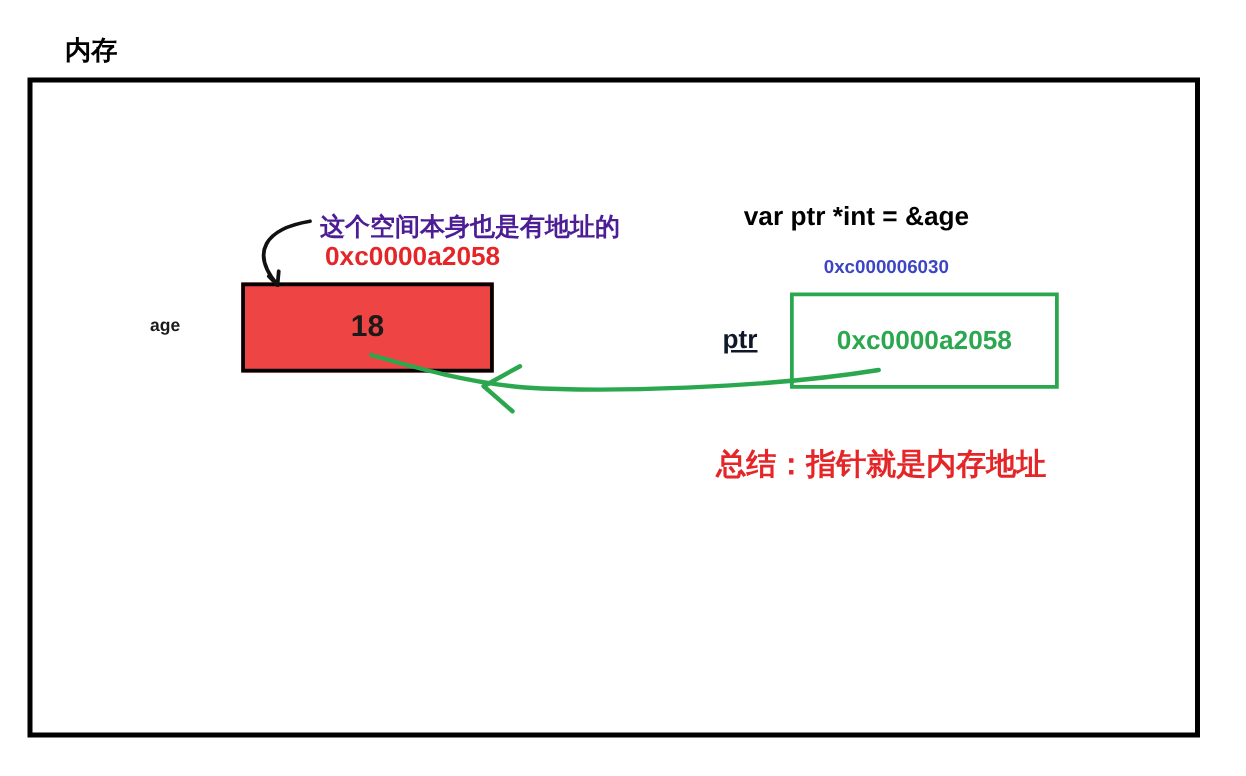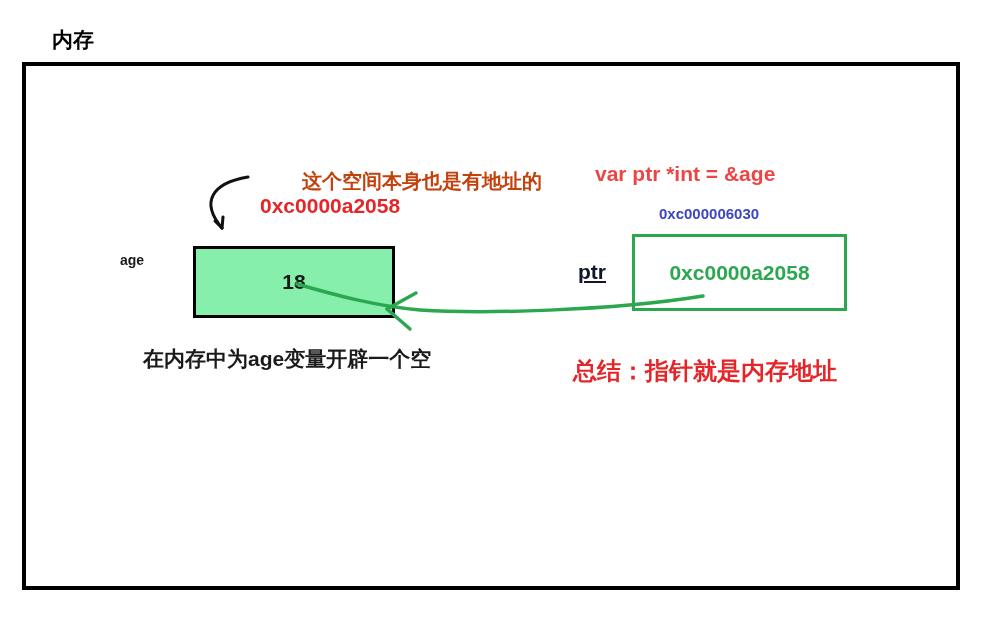--- a/index.html
+++ b/index.html
@@ -12,31 +12,31 @@
     color:#111111;
     overflow:hidden;
   }
   .abs{position:absolute;white-space:nowrap;}
   .page-title{left:52px;top:26px;font-size:21px;color:#000000;}
   .memory-frame{
     position:absolute;left:22px;top:62px;width:930px;height:520px;
     border:4px solid #000000;background:#ffffff;
   }
   .decl-age{left:88px;top:132px;font-size:21px;color:#1a1a1a;}
-  .annotation{left:256px;top:168px;font-size:20px;color:#c2410c;margin-left:46px;}
+  .annotation{left:256px;top:168px;font-size:20px;color:#4c1d95;}
   .annotation-addr{left:260px;top:194px;font-size:21px;color:#e52629;}
   .age-label{left:120px;top:252px;font-size:14px;color:#1a1a1a;}
   .age-box{
     position:absolute;left:193px;top:226px;width:196px;height:66px;
-    border:3px solid #000000;background:#86efac;
+    border:3px solid #000000;background:#ef4444;
     display:flex;align-items:center;justify-content:center;
-    font-size:21px;color:#1a1a1a;margin-top:20px;
+    font-size:24px;color:#1a1a1a;
   }
   .caption{left:143px;top:338px;font-size:21px;color:#1a1a1a;line-height:42px;}
-  .decl-ptr{left:595px;top:162px;font-size:21px;color:#ef4444;text-align:right;}
+  .decl-ptr{left:595px;top:162px;font-size:21px;color:#000000;text-align:right;}
   .ptr-addr-blue{left:659px;top:205px;font-size:15px;color:#3c45c5;}
   .ptr-label{left:578px;top:260px;font-size:21px;color:#0f172a;text-decoration:underline;}
   .ptr-box{
     position:absolute;left:632px;top:234px;width:209px;height:71px;
     border:3px solid #2ba84f;background:transparent;
     display:flex;align-items:center;justify-content:center;
     font-size:21px;color:#2ba84f;
   }
   .summary{left:573px;top:355px;font-size:24px;color:#e52629;}
   .arrow-layer{position:absolute;left:0;top:0;width:997px;height:621px;pointer-events:none;}
@@ -50,21 +50,20 @@
 
   <div class="memory-frame"></div>
 
   <div class="abs annotation">这个空间本身也是有地址的</div>
   <div class="abs annotation-addr">0xc0000a2058</div>
   <div class="abs age-label">age</div>
   <div class="age-box">
     <span>18</span>
   </div>
   <div class="abs caption">
-    <div>在内存中为age变量开辟一个空</div>
   </div>
 
   <div class="abs decl-ptr">var ptr *int = &amp;age</div>
   <div class="abs ptr-addr-blue">0xc000006030</div>
   <div class="abs ptr-label">ptr</div>
   <div class="ptr-box">
     <span>0xc0000a2058</span>
   </div>
   <div class="abs summary">总结：指针就是内存地址</div>
 

